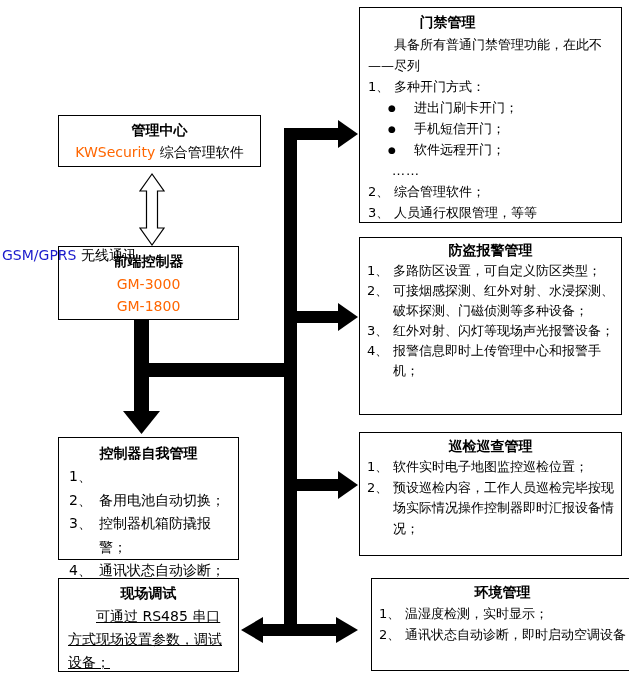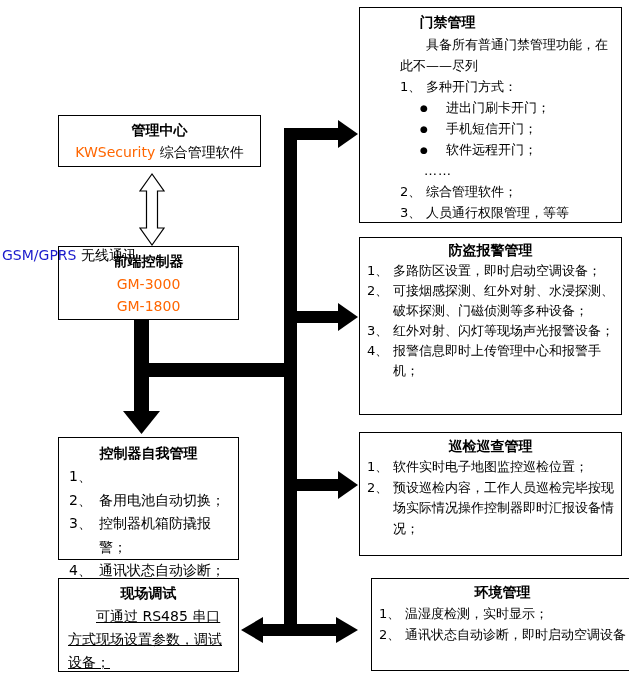--- a/index.html
+++ b/index.html
@@ -19,21 +19,21 @@
   #box-selfmgmt .box-title{line-height:24px;padding-top:3px;}
   #box-selfmgmt .item{font-size:14px;line-height:23.5px;}
   #box-selfmgmt .item .num{flex:0 0 30px;}
   #box-selfmgmt .body{padding-left:10px;}
   #box-debug{left:58px;top:578px;width:181px;height:94px;}
   #box-debug .box-title{line-height:24px;padding-top:2px;}
   #box-debug .para{font-size:14px;line-height:23px;padding:0 9px;text-indent:2em;margin:0;text-decoration:underline;}
   
   #box-access{left:359px;top:7px;width:263px;height:216px;}
   #box-access .box-title{line-height:23px;padding-top:3px;padding-right:86px;}
-  #box-access .body{font-size:13px;line-height:21px;padding:0 8px;margin-left:32px;}
+  #box-access .body{font-size:13px;line-height:21px;padding:0 8px;}
   #box-access .intro{text-indent:2em;margin:0;}
   #box-alarm{left:359px;top:237px;width:263px;height:178px;}
   #box-alarm .box-title{line-height:21px;padding-top:2px;}
   #box-alarm .body{font-size:13px;line-height:20px;padding:0 7px;}
   #box-patrol{left:359px;top:432px;width:263px;height:124px;}
   #box-patrol .box-title{line-height:22px;padding-top:2px;}
   #box-patrol .body{font-size:13px;line-height:20.5px;padding:0 7px;}
   #box-env{left:371px;top:578px;width:263px;height:93px;}
   #box-env .box-title{line-height:22px;padding-top:2px;}
   #box-env .body{font-size:13px;line-height:21px;padding:0 7px;}
@@ -149,21 +149,21 @@
           <span class="txt">人员通行权限管理，等等</span>
         </div>
     </div>
   </div>
 
   <div class="box" id="box-alarm">
     <div class="box-title">防盗报警管理</div>
     <div class="body">
       <div class="item">
           <span class="num">1、</span>
-          <span class="txt">多路防区设置，即时启动空调设备；</span>
+          <span class="txt">多路防区设置，可自定义防区类型；</span>
         </div>
       <div class="item">
           <span class="num">2、</span>
           <span class="txt">可接烟感探测、红外对射、水浸探测、破坏探测、门磁侦测等多种设备；</span>
         </div>
       <div class="item">
           <span class="num">3、</span>
           <span class="txt">红外对射、闪灯等现场声光报警设备；</span>
         </div>
       <div class="item">

